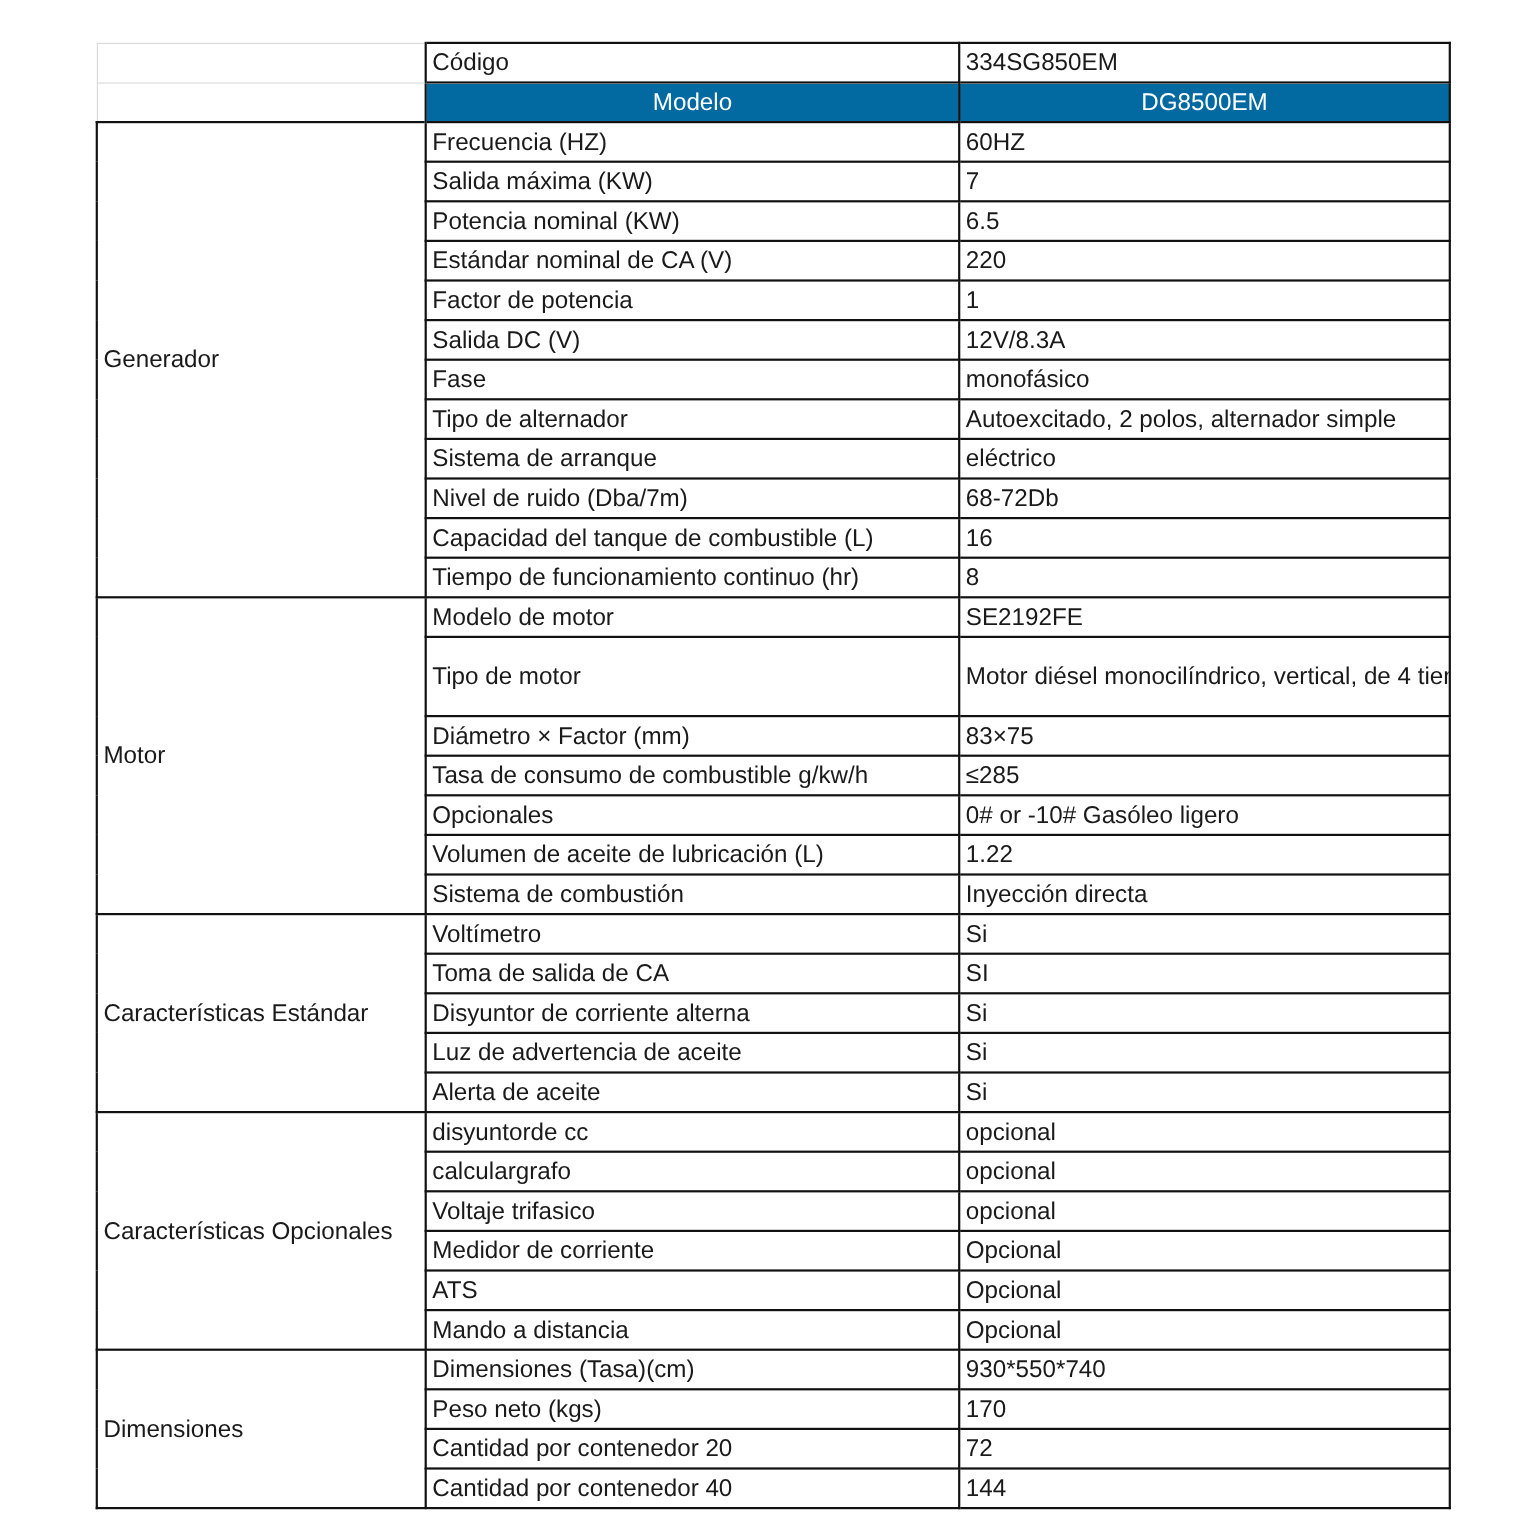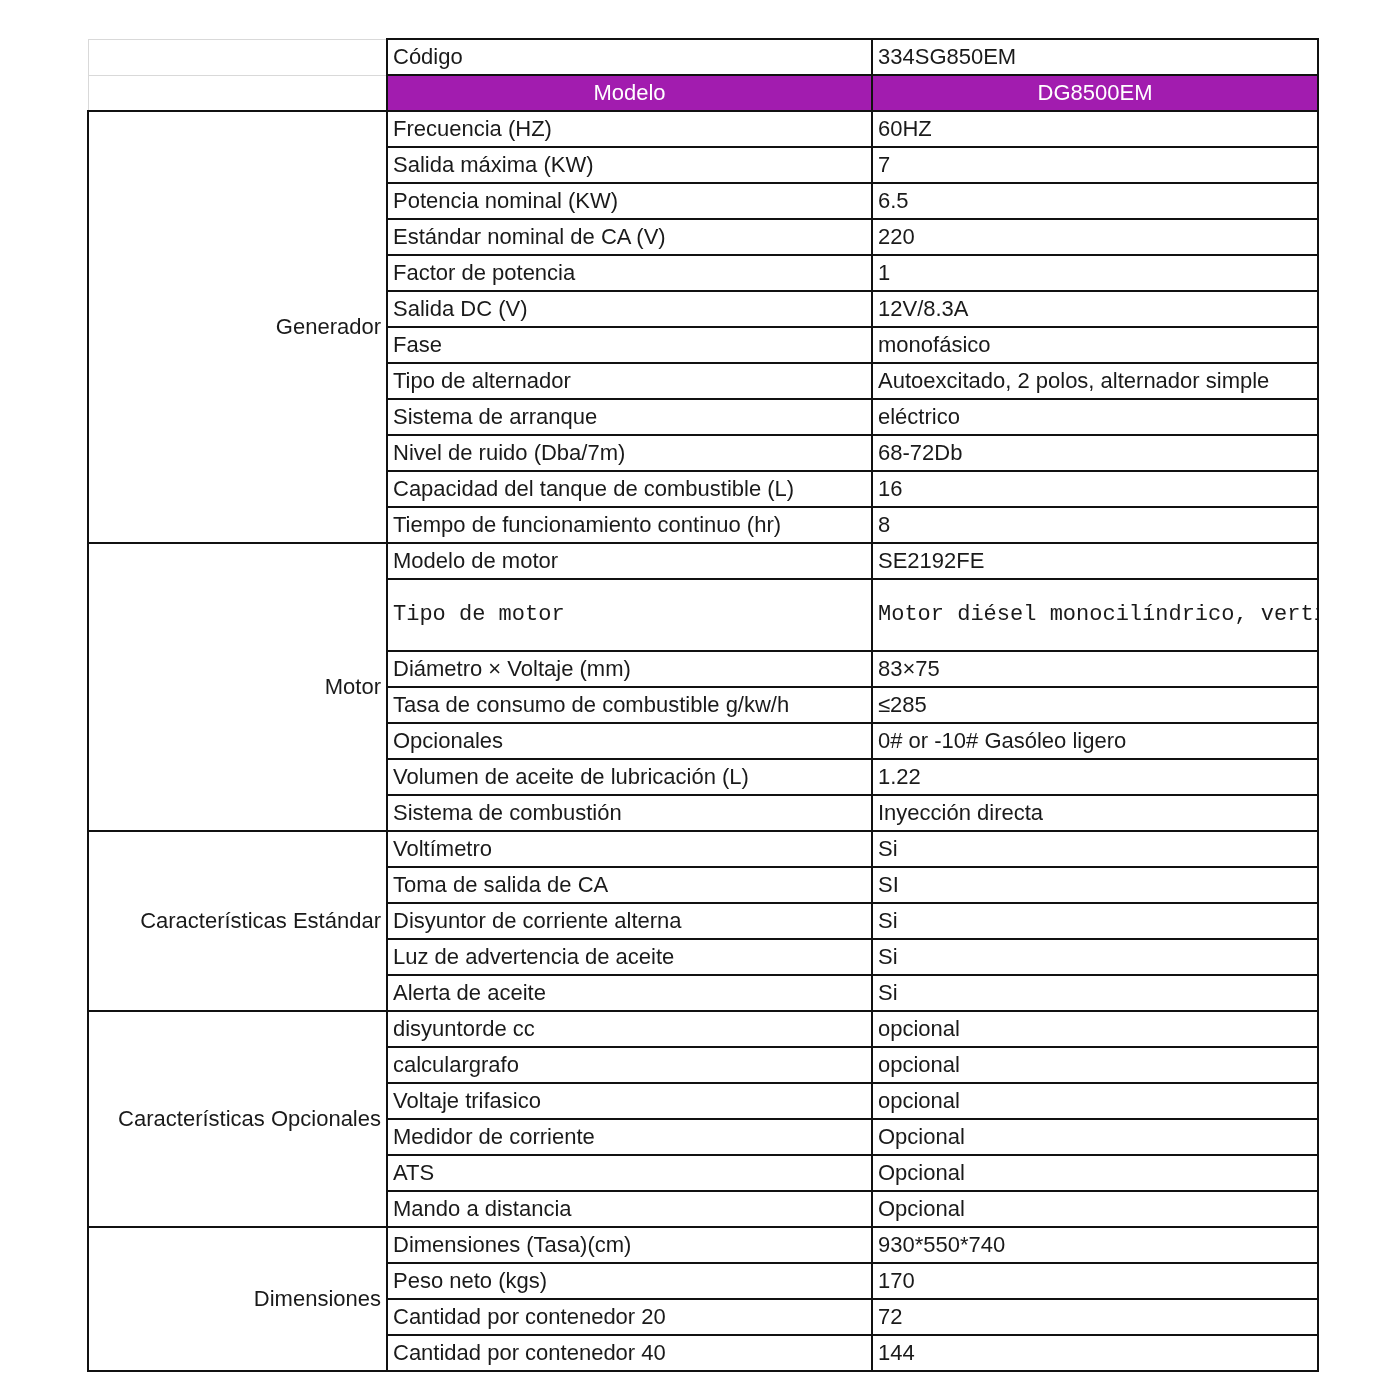--- a/index.html
+++ b/index.html
@@ -5,24 +5,24 @@
     html, body { margin: 0; padding: 0; background: #ffffff; }
     body { width: 1400px; height: 1400px; position: relative; overflow: hidden;
            font-family: "Liberation Sans", "DejaVu Sans", sans-serif; color: #1a1a1a; }
     .sheet { position: absolute; left: 87px; top: 38px; width: 1116px; }
     table.spec { border-collapse: collapse; table-layout: fixed; width: 1230px; }
     table.spec td { font-size: 22px; line-height: 26px; padding: 4px 5px 4px 5px; vertical-align: middle;
                     border: 2px solid #111; white-space: nowrap; overflow: hidden; }
     col.c1 { width: 299px; }
     col.c2 { width: 485px; }
     col.c3 { width: 446px; }
-    td.group { text-align: right; }
+    td.group { text-align: left; }
     td.blank { border-left: 1px solid #d9d9d9 !important; border-top: 1px solid #d9d9d9 !important;
                border-bottom: 1px solid #d9d9d9 !important; }
-    tr.header-row td.hdr { background: #a21caf; color: #ffffff; text-align: center; }
+    tr.header-row td.hdr { background: #0369a1; color: #ffffff; text-align: center; }
     td.wrap { white-space: normal; line-height: 35px; padding-top: 1px; padding-bottom: 1px; }
     tr { height: 36px; }
   </style>
 </head>
 <body>
 
 <div class="sheet">
   <table class="spec">
     <colgroup>
         <col class="c1">
@@ -87,26 +87,26 @@
         </tr>
         <tr>
           <td>Tiempo de funcionamiento continuo (hr)</td>
           <td>8</td>
         </tr>
         <tr>
           <td class="group" rowspan="7">Motor</td>
           <td>Modelo de motor</td>
           <td>SE2192FE</td>
         </tr>
-        <tr style="height: 72px; font-family: Liberation Mono, monospace;">
+        <tr style="height: 72px;">
           <td>Tipo de motor</td>
           <td class="wrap">Motor diésel monocilíndrico, vertical, de 4 tiempos y refrigerado por aire</td>
         </tr>
         <tr>
-          <td>Diámetro × Voltaje (mm)</td>
+          <td>Diámetro × Factor (mm)</td>
           <td>83×75</td>
         </tr>
         <tr>
           <td>Tasa de consumo de combustible g/kw/h</td>
           <td>≤285</td>
         </tr>
         <tr>
           <td>Opcionales</td>
           <td>0# or -10#  Gasóleo ligero</td>
         </tr>

